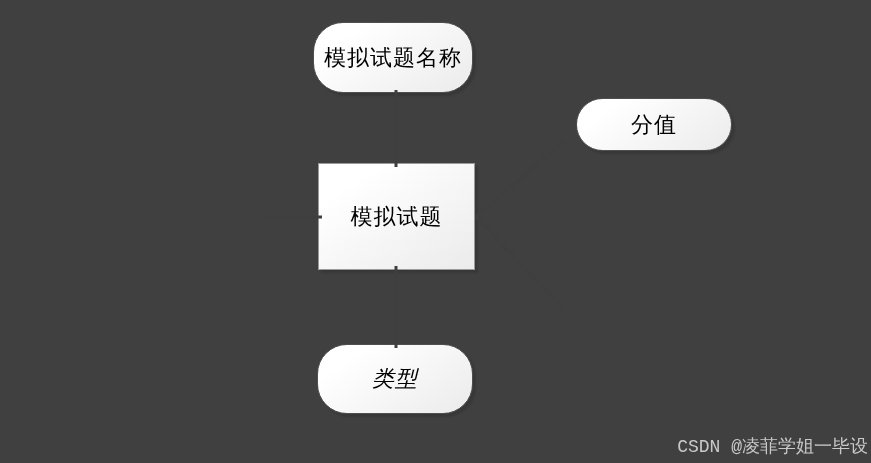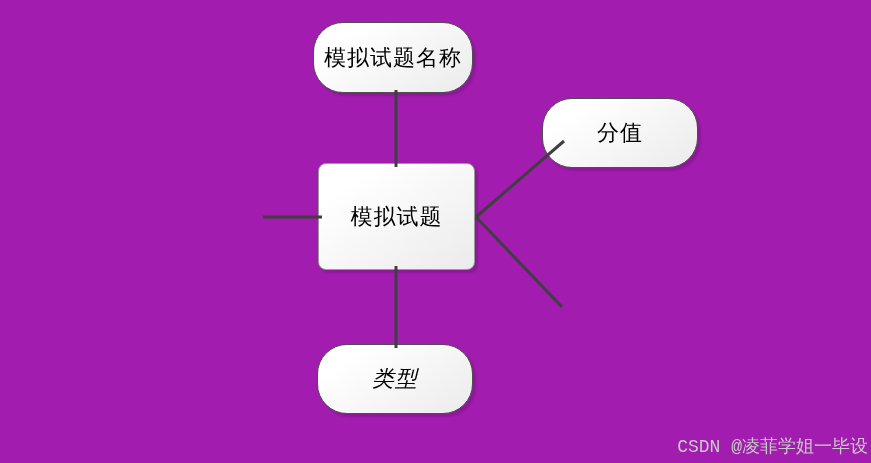--- a/index.html
+++ b/index.html
@@ -4,21 +4,21 @@
 <style>
   html, body {
     margin: 0;
     padding: 0;
     background: #ffffff;
   }
   .canvas {
     position: relative;
     width: 871px;
     height: 463px;
-    background: #a21caf;
+    background: #404040;
     overflow: hidden;
     font-family: "Liberation Serif", "DejaVu Serif", serif;
   }
   .node {
     position: absolute;
     display: flex;
     align-items: center;
     justify-content: center;
     font-size: 22px;
     color: #000000;
@@ -28,25 +28,25 @@
     box-sizing: border-box;
     z-index: 1;
     white-space: nowrap;
   }
   .attr {
     border: 1px solid #4f4f4f;
     border-radius: 30px;
   }
   .entity {
     border: 1px solid #9a9a9a;
-    border-radius: 8px;
+    border-radius: 0;
   }
   #n-name   { left: 313px; top: 22px;  width: 160px; height: 71px; }
   #n-paper  { left: 110px; top: 182px; width: 156px; height: 70px; }
-  #n-score  { left: 542px; top: 98px;  width: 156px; height: 70px; }
+  #n-score  { left: 576px; top: 98px;  width: 156px; height: 53px; }
   #n-answer { left: 558px; top: 277px; width: 156px; height: 70px; }
   #n-type   { left: 317px; top: 344px; width: 156px; height: 70px; font-style: italic; }
   #n-entity { left: 318px; top: 163px; width: 157px; height: 107px; }
   .lines {
     position: absolute;
     left: 0;
     top: 0;
     width: 871px;
     height: 463px;
     z-index: 2;

